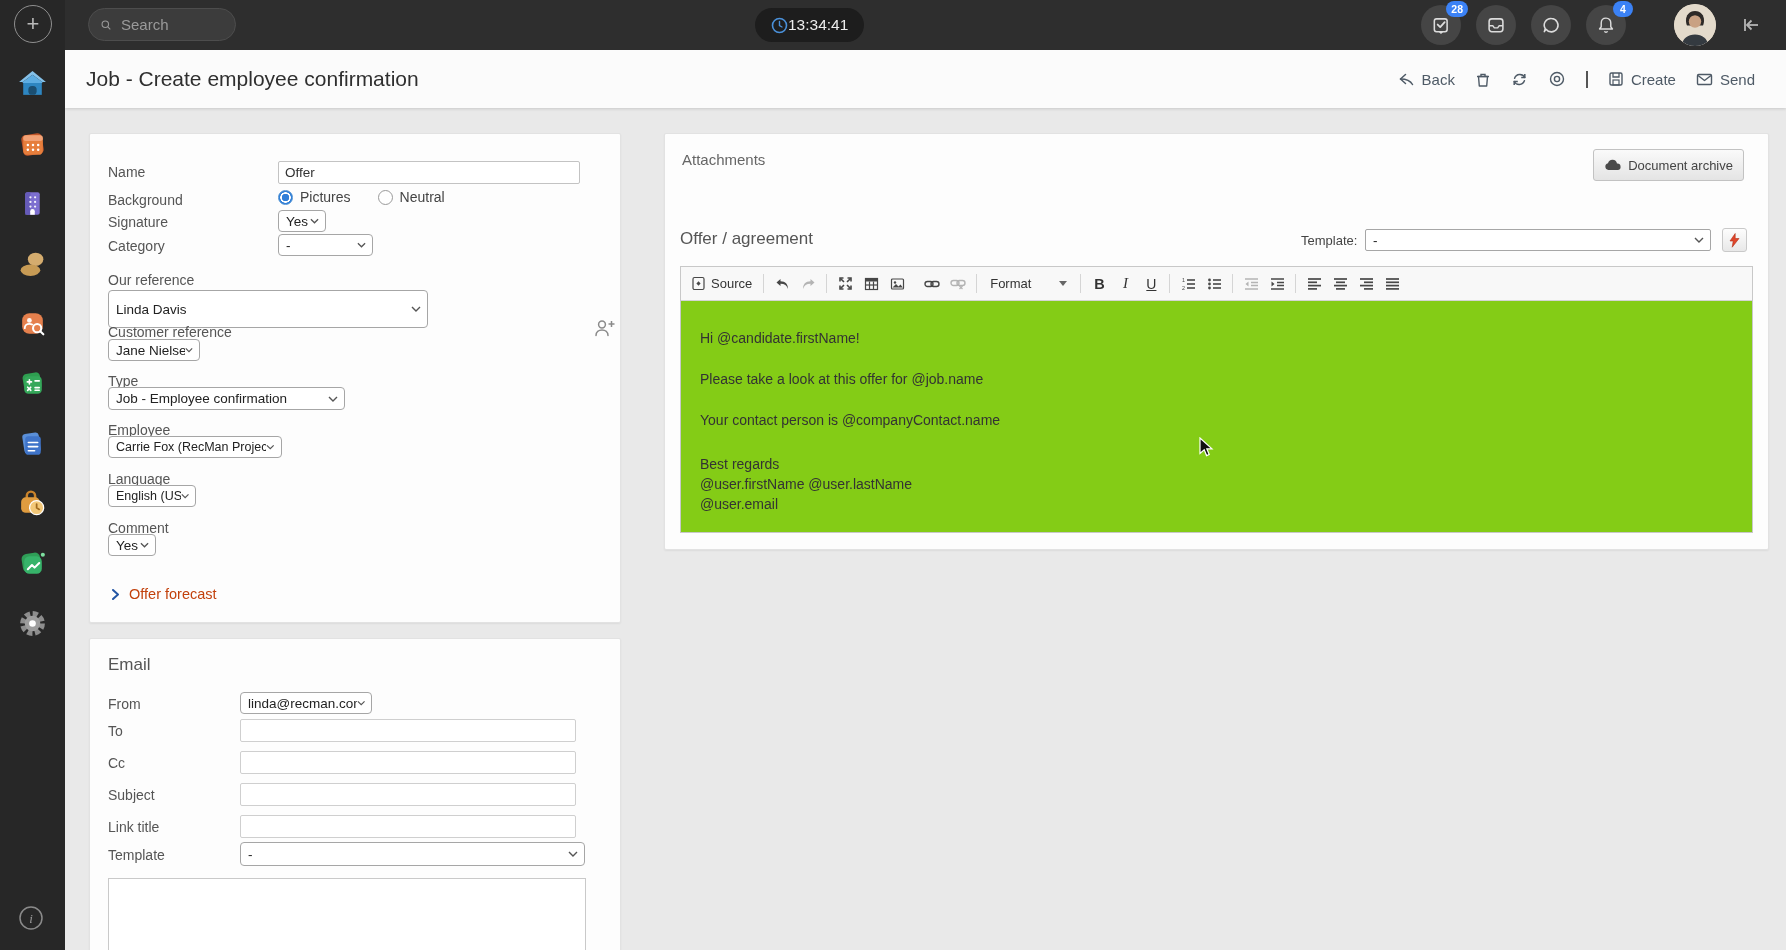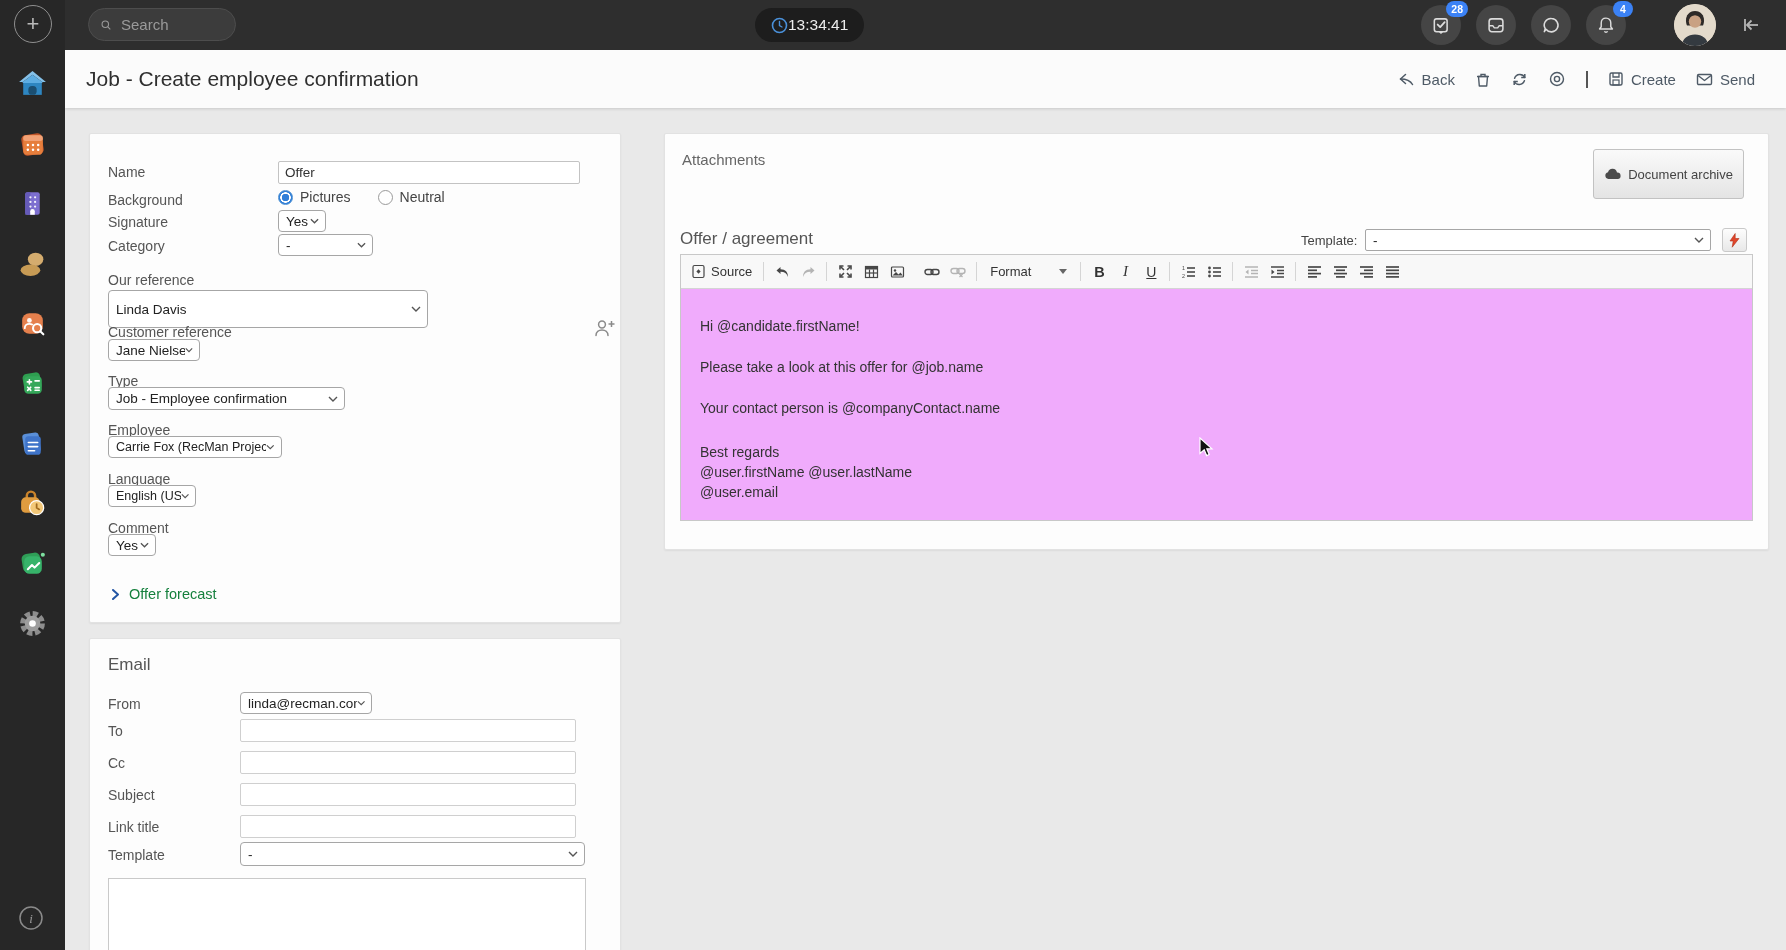--- a/index.html
+++ b/index.html
@@ -34,29 +34,29 @@
   .p-right{left:664px;top:133px;width:1105px;height:417px;}
   .lab{position:absolute;left:18px;font-size:14px;color:#555;}
   
   .sel{position:absolute;display:flex;align-items:center;justify-content:space-between;border:1px solid #a6a6a6;border-radius:4px;background:#fff;height:22px;padding:0 6px 0 7px;font-size:13.5px;color:#222;box-sizing:border-box;cursor:pointer;}
   .sel .sv{white-space:nowrap;overflow:hidden;}
   .txt{position:absolute;border:1px solid #c3c3c3;border-radius:2px;height:23px;font-size:13.5px;padding:0 6px;background:#fff;color:#333;box-sizing:border-box;font-family:"Liberation Sans",sans-serif;outline:none;}
   .radio{width:15px;height:15px;border-radius:50%;box-sizing:border-box;}
   .radio.on{border:1px solid #4a8fd3;background:radial-gradient(circle,#2f7ed8 0 3.5px,#fff 4px 5px,#2f7ed8 5.5px);}
   .radio.off{border:1px solid #9a9a9a;background:#fff;}
   .rlab{font-size:14px;color:#444;margin:0 0 0 7px;}
-  .flink{position:absolute;left:22px;display:flex;align-items:center;gap:10px;color:#15803d;font-size:14.5px;cursor:pointer;}
+  .flink{position:absolute;left:22px;display:flex;align-items:center;gap:10px;color:#c2410c;font-size:14.5px;cursor:pointer;}
   .h2{position:absolute;left:18px;font-size:17px;color:#555;}
   
   .attach-h{position:absolute;left:17px;top:17px;font-size:15px;color:#666;}
-  .docbtn{position:absolute;right:24px;top:15px;height:24px;padding:12px 10px;display:flex;align-items:center;gap:7px;background:linear-gradient(#fafafa,#e4e4e4);border:1px solid #c2c2c2;border-radius:3px;font-size:13px;color:#444;cursor:pointer;}
+  .docbtn{position:absolute;right:24px;top:15px;height:24px;padding:3px 10px;display:flex;align-items:center;gap:7px;background:linear-gradient(#fafafa,#e4e4e4);border:1px solid #c2c2c2;border-radius:3px;font-size:13px;color:#444;cursor:pointer;}
   .tmpl-lab{position:absolute;left:636px;top:99px;font-size:13px;color:#444;}
   .boltbtn{position:absolute;left:1057px;top:94px;width:25px;height:24px;background:linear-gradient(#fdfdfd,#e8e8e8);border:1px solid #c9c9c9;border-radius:3px;display:flex;align-items:center;justify-content:center;box-sizing:border-box;cursor:pointer;}
   
-  .editor{position:absolute;left:15px;top:120px;width:1073px;height:267px;border:1px solid #c8c8c8;box-sizing:border-box;background:#f0abfc;}
+  .editor{position:absolute;left:15px;top:132px;width:1073px;height:267px;border:1px solid #c8c8c8;box-sizing:border-box;background:#84cc16;}
   .etb{height:33px;background:#f8f8f8;border-bottom:1px solid #d4d4d4;display:flex;align-items:center;padding:0 4px;}
   .eti{height:24px;min-width:24px;display:flex;align-items:center;justify-content:center;border-radius:2px;margin:0 1px;cursor:pointer;}
   .eti.dis{opacity:.38;}
   .etxt{font-size:13px;color:#333;display:flex;align-items:center;gap:5px;padding:0 5px;}
   .ediv{width:1px;height:19px;background:#d5d5d5;margin:0 5px;}
   .fmt{display:flex;align-items:center;gap:28px;padding:0 8px;font-size:13px;color:#333;cursor:pointer;}
   .econtent{padding:30px 20px 0 19px;font-size:14px;color:#333;}
   .econtent p{margin:0 0 26px 0;line-height:15px;}
   .sig div{line-height:20px;}
   .blet{font-weight:bold;font-size:14.5px;color:#333;}

